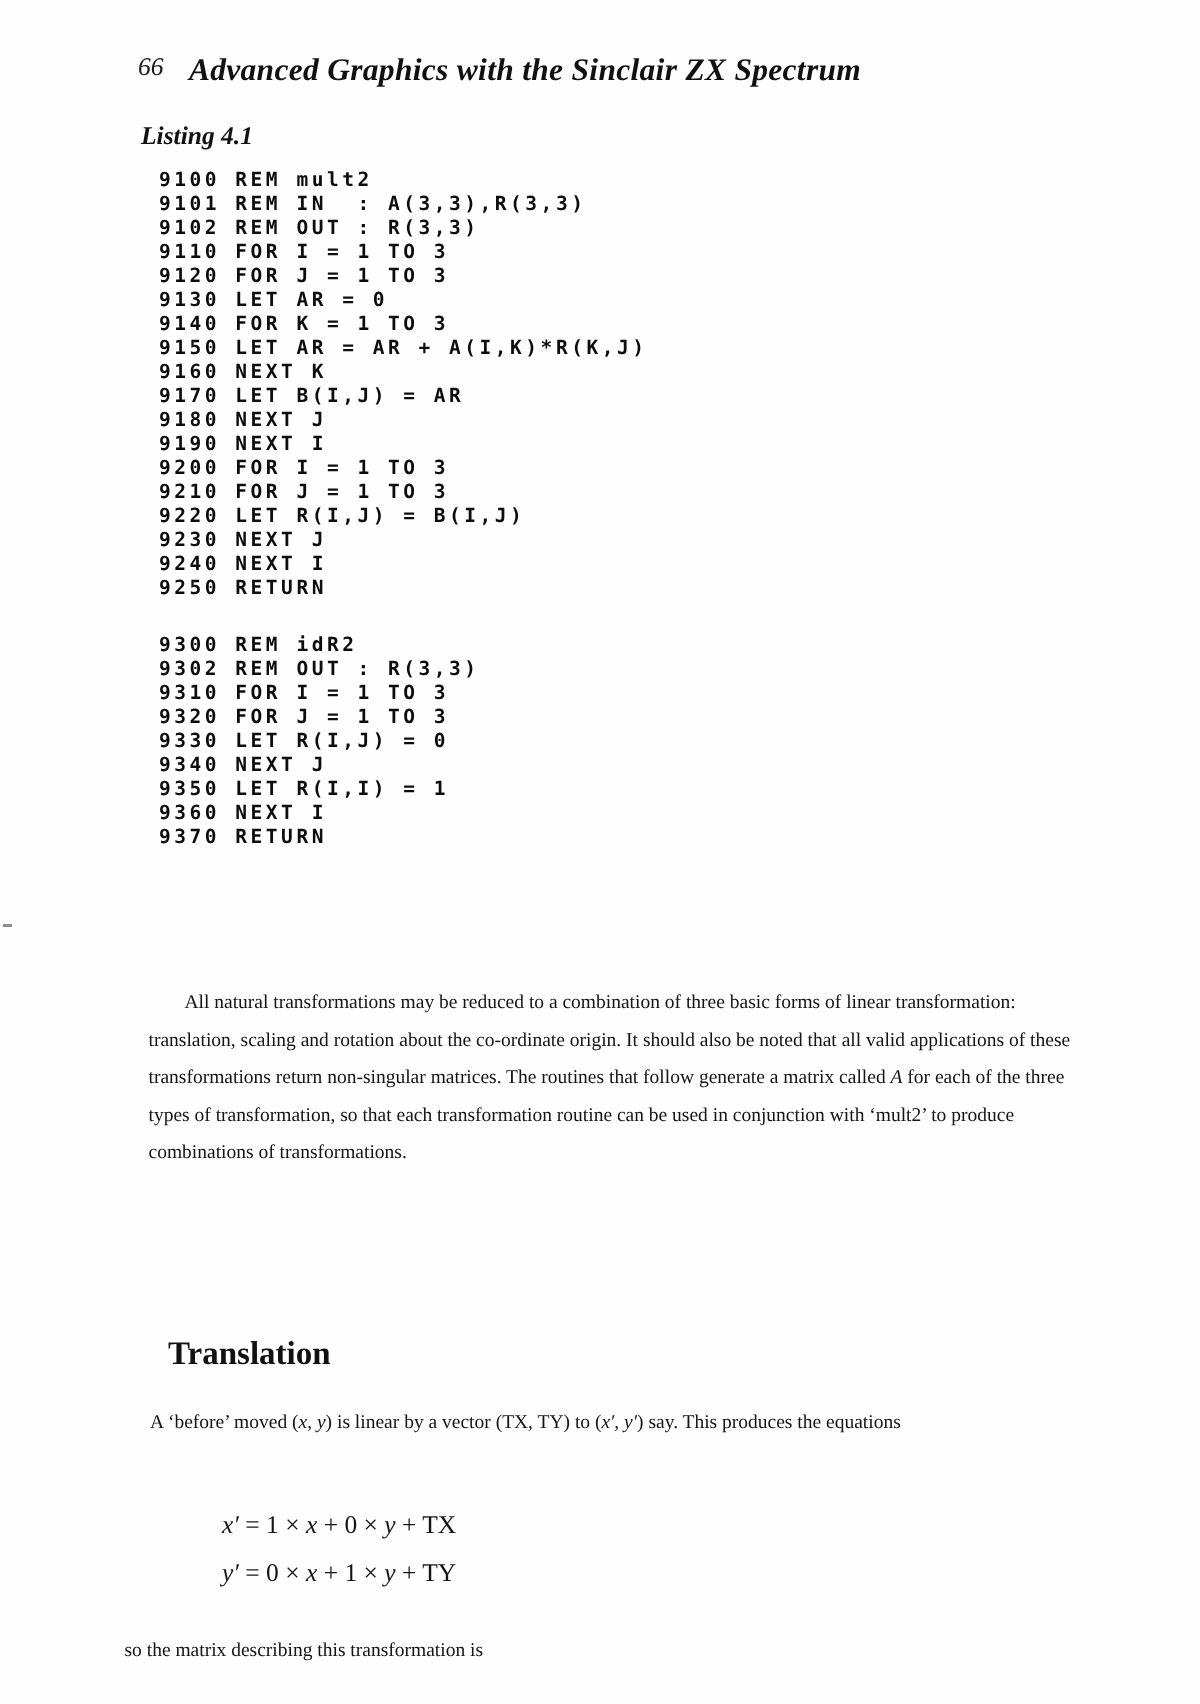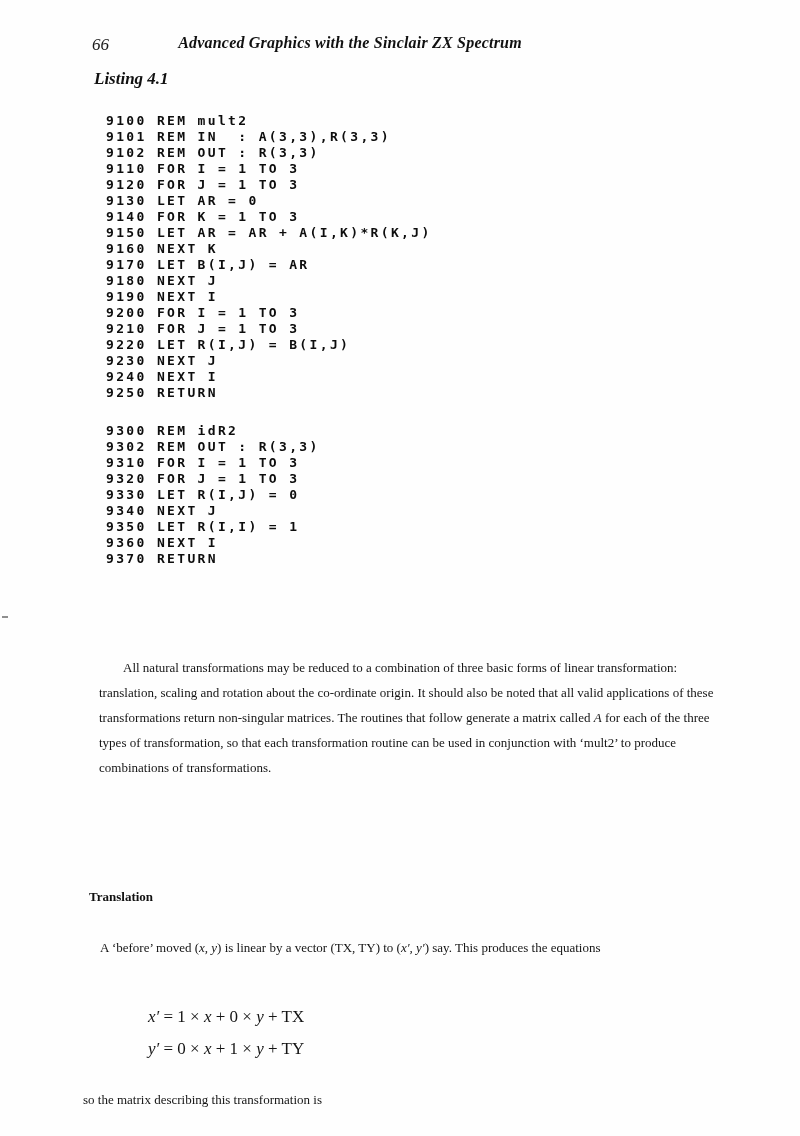--- a/index.html
+++ b/index.html
@@ -22,27 +22,27 @@
     left: 92px; top: 1px;
     font-style: italic;
     font-size: 17px;
     color: #1a1a1a;
   }
   .running-title {
     display: block;
     text-align: center;
     font-style: italic;
     font-weight: bold;
-    font-size: 16px;
+    font-size: 21px;
     letter-spacing: 0.2px;
     color: #111;
   }
   .listing-label {
     position: absolute;
-    top: 69px; left: 94px;
+    top: 81px; left: 94px;
     font-style: italic;
     font-weight: bold;
     font-size: 17px;
     color: #111;
   }
   .code {
     position: absolute;
     left: 106px;
     margin: 0;
     font-family: "DejaVu Sans Mono", monospace;
@@ -68,23 +68,23 @@
     line-height: 25px;
     color: #141414;
   }
   .body-paragraph {
     top: 655px; left: 99px;
     width: 621px;
     text-indent: 24px;
   }
   .section-heading {
     position: absolute;
-    top: 889px; left: 89px;
+    top: 889px; left: 112px;
     margin: 0;
-    font-size: 13px;
+    font-size: 22px;
     font-weight: bold;
     color: #111;
   }
   .intro-paragraph {
     top: 935px; left: 100px;
     width: 597px;
   }
   .equation {
     position: absolute;
     left: 148px;

